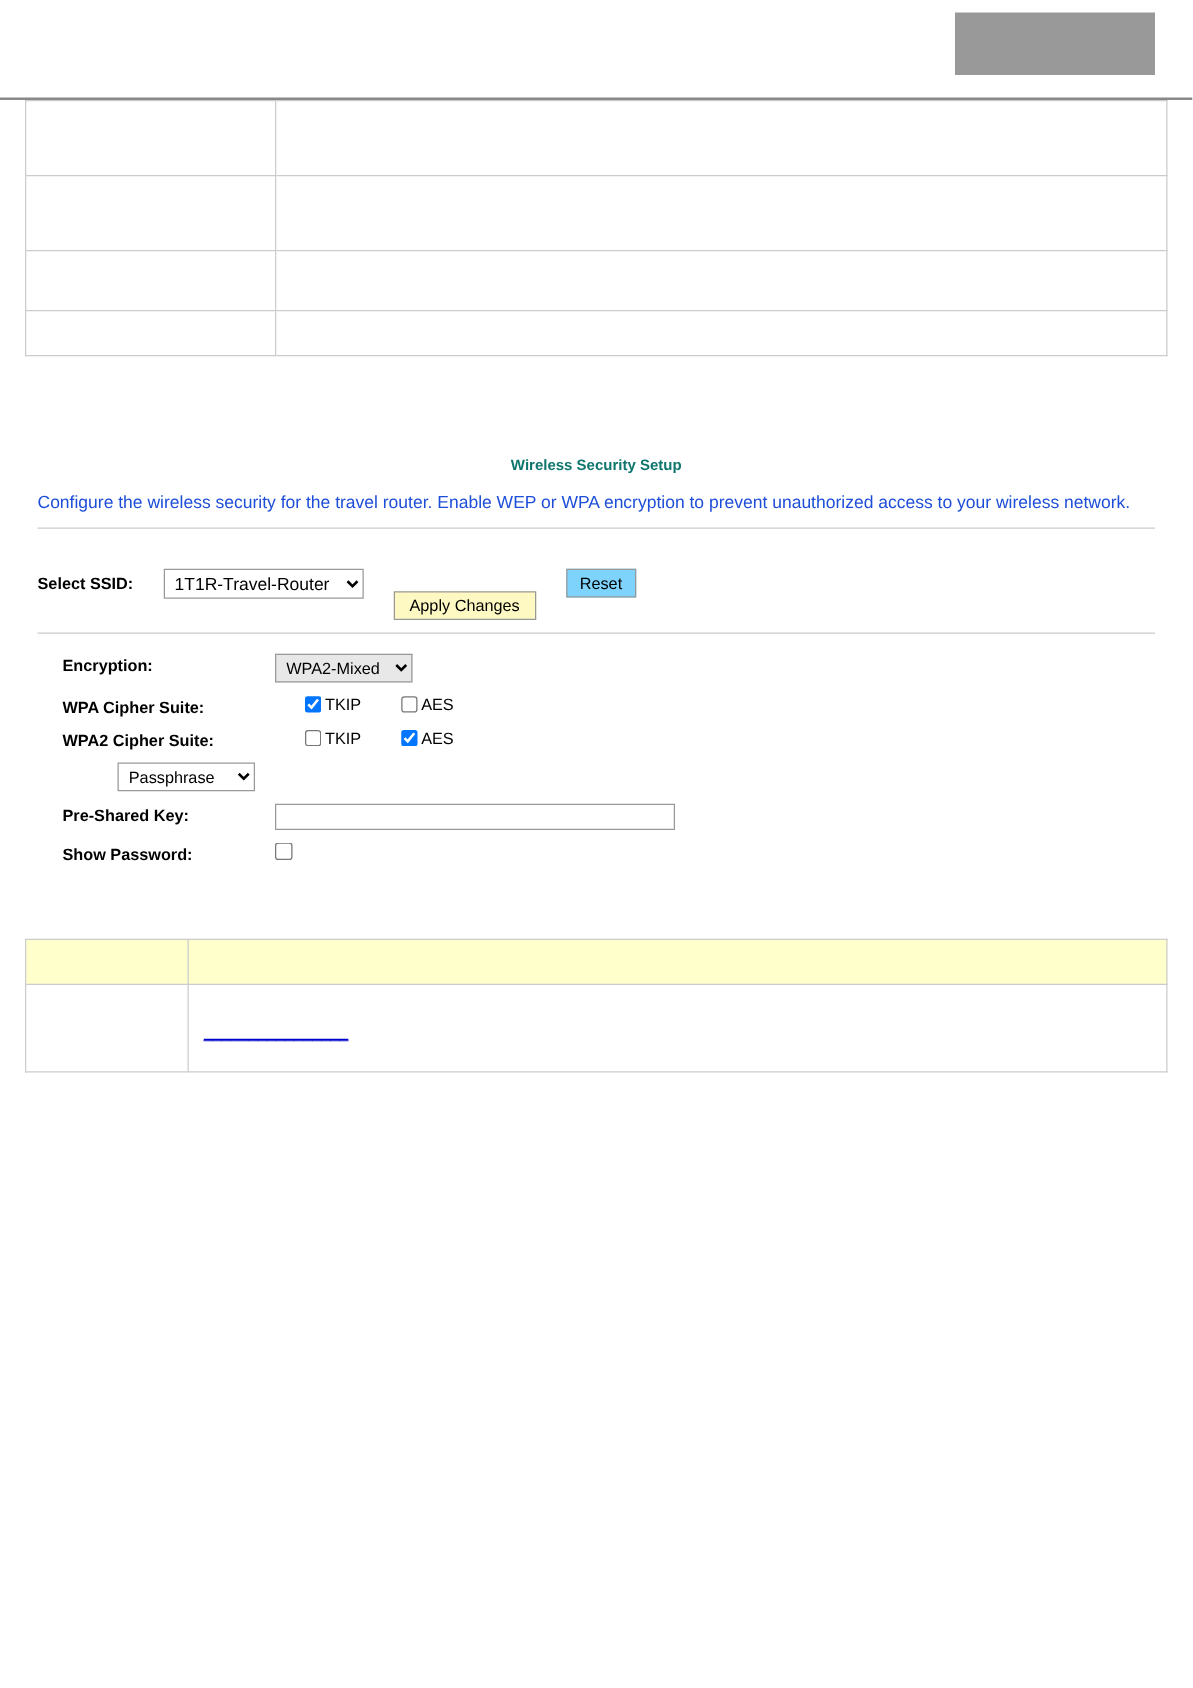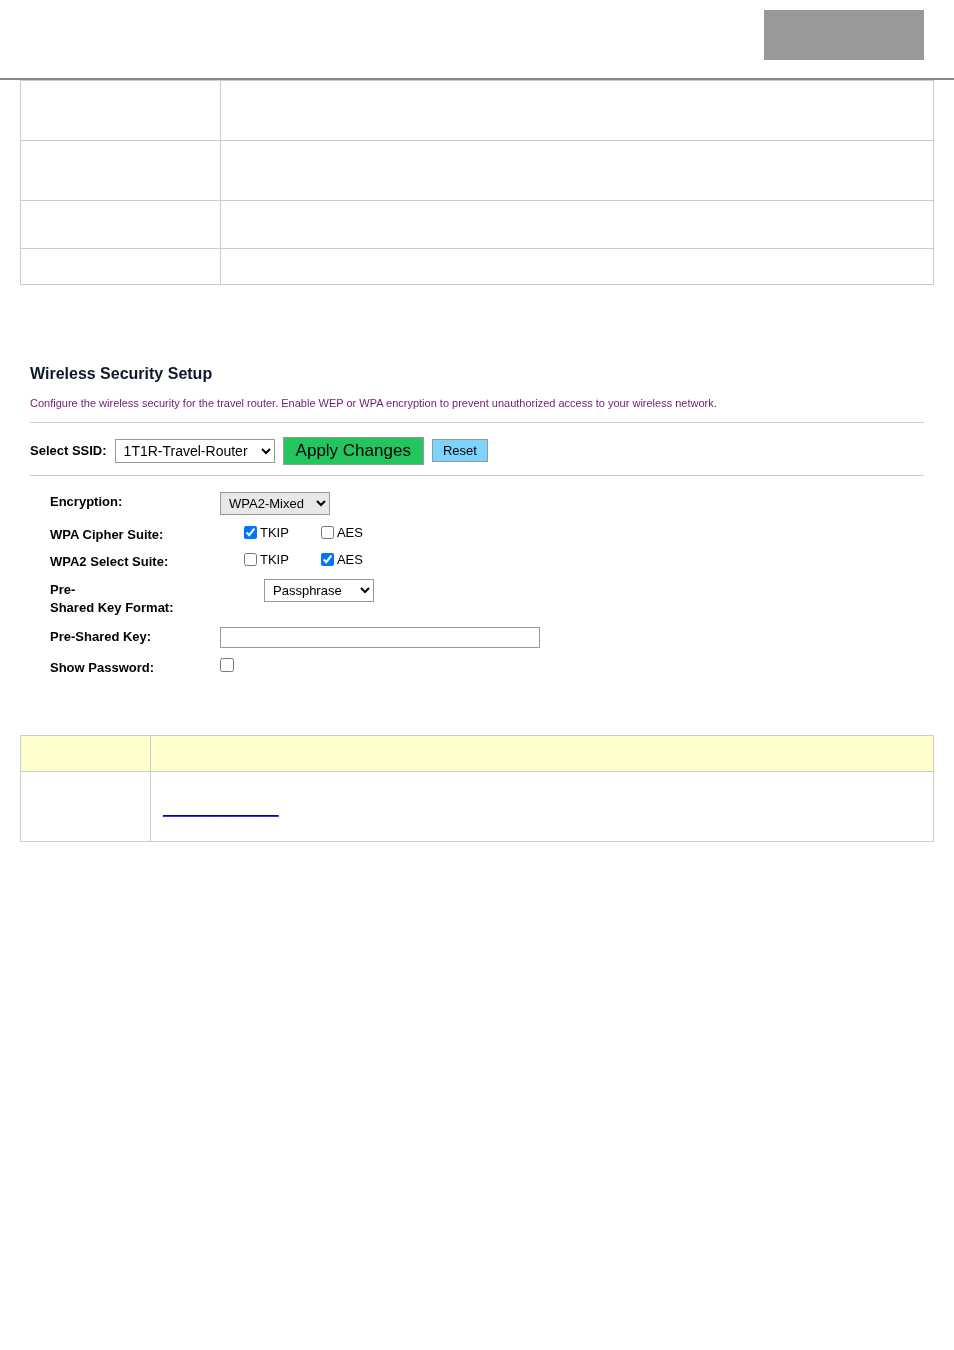--- a/index.html
+++ b/index.html
@@ -58,66 +58,68 @@
     }
 
     
     .main-content {
       padding: 20px 30px;
       margin-top: 20px;
     }
 
     
     .section-title {
-      color: #0f172a;
-      font-size: 16px;
+      color: #0f766e;
+      font-size: 12px;
       font-weight: bold;
       margin-bottom: 12px;
+      text-align: center;
     }
 
     
     .description {
-      font-size: 11px;
-      color: #701a75;
+      font-size: 14px;
+      color: #1d4ed8;
       margin-bottom: 10px;
       line-height: 1.5;
     }
 
     .separator {
       border: none;
       border-top: 1px solid #ccc;
       margin: 8px 0 14px 0;
     }
 
     
     .ssid-row {
       display: flex;
       align-items: center;
-      gap: 8px;
+      gap: 24px;
       margin-bottom: 10px;
     }
     .ssid-label {
       font-weight: bold;
       font-size: 13px;
       white-space: nowrap;
     }
     .ssid-select {
       padding: 2px 4px;
       font-size: 14px;
       border: 1px solid #999;
       background: #fff;
       min-width: 160px;
     }
     .apply-btn {
       padding: 3px 12px;
-      font-size: 17px;
-      background: #22c55e;
+      font-size: 13px;
+      background: #fef9c3;
       border: 1px solid #999;
       cursor: pointer;
       white-space: nowrap;
+      margin-top: 36px;
     }
     .reset-btn {
       padding: 3px 10px;
       font-size: 13px;
       background: #7dd3fc;
       border: 1px solid #999;
       cursor: pointer;
     }
 
     .separator2 {
@@ -291,36 +293,32 @@
         <label class="checkbox-label">
           <input type="checkbox" checked="" style=""> TKIP
         </label>
         <label class="checkbox-label">
           <input type="checkbox" style=""> AES
         </label>
       </div>
     </div>
 
     <div class="form-row">
-      <div class="form-label">WPA2 Select Suite:</div>
+      <div class="form-label">WPA2 Cipher Suite:</div>
       <div class="form-value">
         <label class="checkbox-label">
           <input type="checkbox" style=""> TKIP
         </label>
         <label class="checkbox-label">
           <input type="checkbox" checked="" style=""> AES
         </label>
       </div>
     </div>
 
     <div class="form-row">
-      <div class="form-label two-line">
-        <span>Pre-</span><br>
-        <span>Shared Key Format:</span>
-      </div>
       <div class="form-value">
         <select class="passphrase-select">
           <option selected="">Passphrase</option>
           <option>Hex</option>
         </select>
       </div>
     </div>
 
     <div class="form-row">
       <div class="form-label">Pre-Shared Key:</div>

